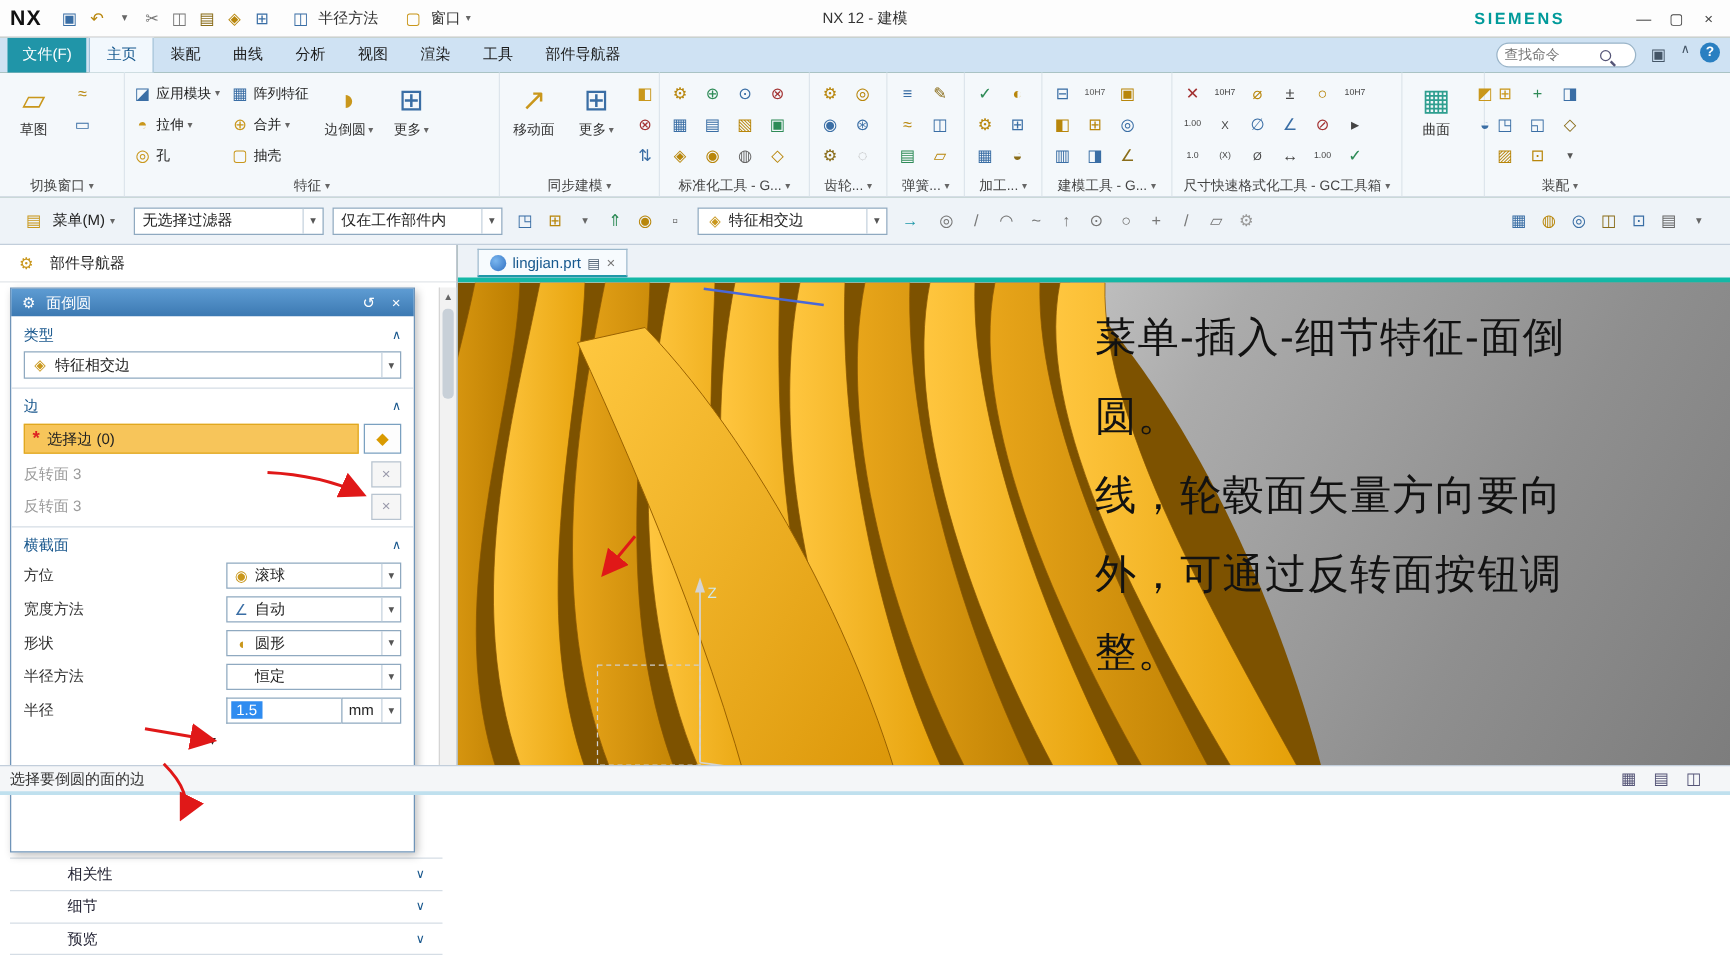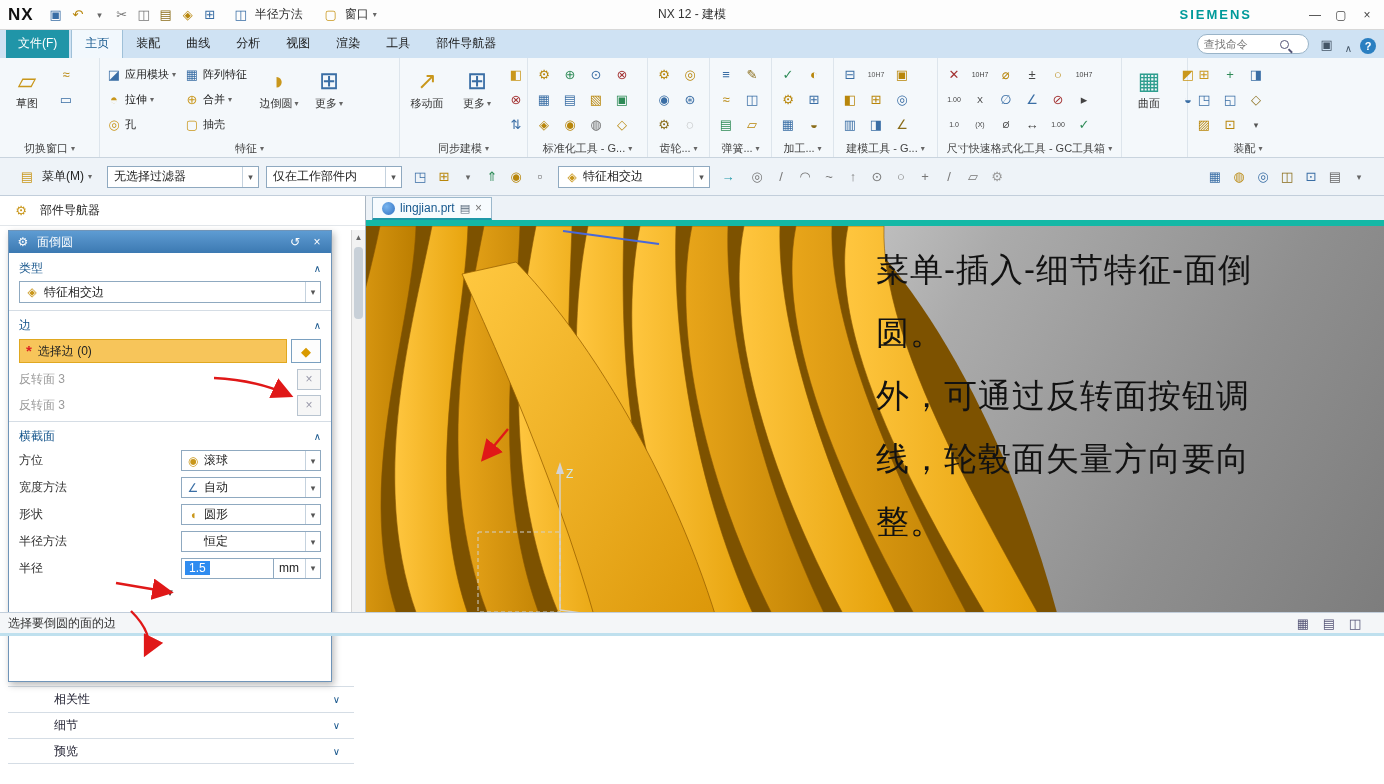--- a/index.html
+++ b/index.html
@@ -17,21 +17,21 @@
 .tb-title{position:absolute;left:0;right:0;text-align:center;font-size:12px;color:#333;pointer-events:none}
 .brand{position:absolute;right:132px;color:#009a9a;font-weight:bold;letter-spacing:2px;font-size:13px}
 .winctl{position:absolute;right:6px;display:flex;gap:4px}
 .wbtn{width:22px;height:20px;display:flex;align-items:center;justify-content:center;font-size:12px;color:#444}
 
 
 .tabbar{position:absolute;top:30px;height:28px;width:100%;background:#cfe2f3;display:flex;align-items:flex-end;padding-left:6px;z-index:9}
 .rtab{padding:5px 13px 6px;font-size:12px;color:#1a1a1a}
 .rtab.file{background:#2095a8;color:#fff;margin-right:2px;padding:5px 12px 6px}
 .rtab.active{background:#f2f8fd;border:1px solid #9fc0d8;border-bottom:none;color:#16588e}
-.tab-right{margin-left:auto;display:flex;align-items:flex-end;gap:8px;padding:0 8px 4px 0}
+.tab-right{margin-left:auto;display:flex;align-items:flex-start;gap:8px;padding:0 8px 4px 0}
 .cmd-search{display:flex;align-items:center;background:#fff;border:1px solid #9ab4c8;border-radius:10px;height:20px;width:112px;padding:0 6px;gap:4px}
 .cmd-search input{border:none;outline:none;width:72px;font-size:11px;background:transparent;color:#333}
 .mag{width:9px;height:9px;border:1.5px solid #557;border-radius:50%;position:relative;display:inline-block}
 .mag::after{content:"";position:absolute;width:5px;height:1.5px;background:#557;transform:rotate(45deg);left:7px;top:9px}
 .help-circle{width:16px;height:16px;border-radius:50%;background:#2a7fc1;color:#fff;font-size:11px;display:flex;align-items:center;justify-content:center;font-weight:bold}
 .smallchev{font-size:10px;color:#456}
 
 
 .ribbon{position:absolute;top:58px;height:100px;width:100%;background:#f4f8fb;border-bottom:1px solid #c9d4de;display:flex;z-index:8}
 .rgroup{height:100%;border-right:1px solid #dde5ec;display:flex;flex-direction:column;flex:none}
@@ -95,21 +95,21 @@
 .dbtn{width:54px;height:23px;border:1px solid #9ab0c4;background:linear-gradient(#f8f8f8,#e4e4e4);display:flex;align-items:center;justify-content:center;font-size:12px;color:#999;border-radius:2px}
 .dbtn.cancel{color:#333}
 
 .collapsed{position:absolute;left:8px;top:490px;width:346px}
 .crow{height:26px;border-top:1px solid #d5dde5;display:flex;align-items:center;padding:0 14px 0 46px;font-size:12px;color:#223}
 .crow:last-child{border-bottom:1px solid #d5dde5}
 .cchev{margin-left:auto;color:#17568c;font-size:10px}
 
 
 .viewport{position:absolute;left:366px;top:196px;right:0;bottom:24px;z-index:6}
-.vtabs{height:30px;background:#edf2f7;border-bottom:6px solid #14b8a6;display:flex;align-items:flex-end;padding-left:6px}
+.vtabs{height:30px;background:#edf2f7;border-bottom:4px solid #14b8a6;display:flex;align-items:flex-end;padding-left:16px}
 .vtab{display:flex;align-items:center;gap:5px;background:#f7fbfe;border:1px solid #9cb8cc;border-bottom:2px solid #1f98a8;padding:3px 9px;font-size:12px;color:#16588e}
 .globe{width:13px;height:13px;border-radius:50%;background:radial-gradient(circle at 35% 35%,#7ab6ef,#2f6fc1);display:inline-block}
 .vtab .pin{font-size:11px;color:#567}
 .vtab .x{font-size:12px;color:#777}
 .canvas{position:absolute;left:0;top:30px;right:0;bottom:0;background:linear-gradient(118deg,#fbfbfb 0%,#d8d8d8 28%,#ababab 52%,#8f8f8f 78%,#7d7d7d 100%);overflow:hidden}
 .model-svg{position:absolute;left:0;top:0}
 .annotation{position:absolute;left:510px;top:12px;width:506px;font-size:33px;line-height:63px;color:#121212;letter-spacing:1px}
 .ann-line{white-space:nowrap}
 
 
@@ -692,23 +692,23 @@
 
         <line x1="197" y1="5" x2="293" y2="18" stroke="#4968d8" stroke-width="2"></line>
         <line x1="534" y1="464" x2="539" y2="530" stroke="#4968d8" stroke-width="2"></line>
       </svg>
       <div class="annotation">
         <div class="ann-line">菜单-插入-细节特征-面倒</div>
 
         <div class="ann-line">圆。</div>
 
 
+        <div class="ann-line">线，轮毂面矢量方向要向</div>
+
         <div class="ann-line">外，可通过反转面按钮调</div>
-
-        <div class="ann-line">线，轮毂面矢量方向要向</div>
 
         <div class="ann-line">整。</div>
       </div>
     </div>
   </div>
 
   <div class="statusbar">
     <span>选择要倒圆的面的边</span>
     <span class="status-icons">
         <span class="sicon" style="color: rgb(85, 85, 119);">▦</span>

